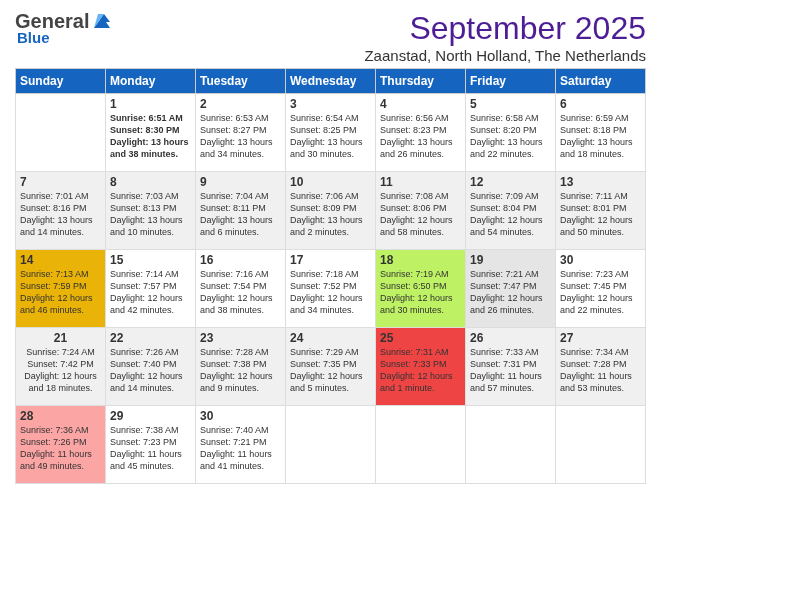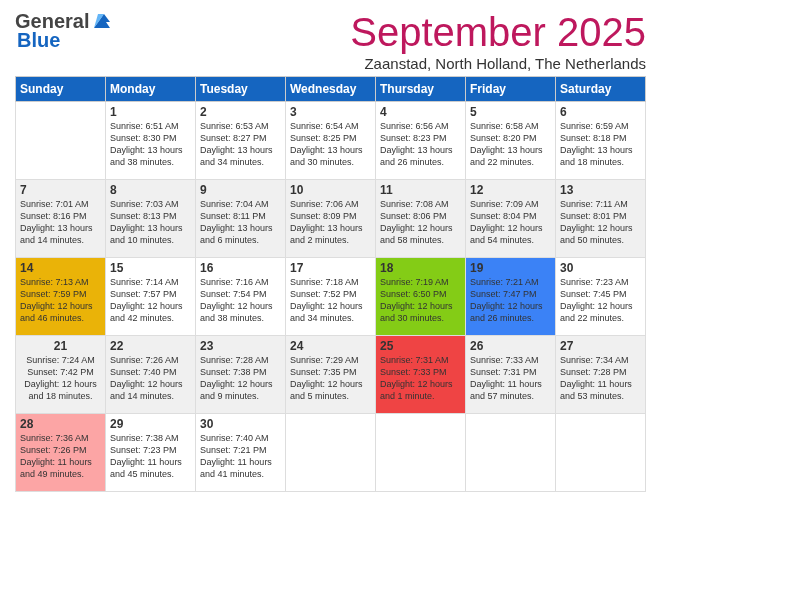--- a/index.html
+++ b/index.html
@@ -25,22 +25,22 @@
       display: flex;
       flex-direction: column;
       align-items: flex-start;
     }
     .logo-general { color: #333; }
     .logo-blue { color: #1565c0; }
     .title-area {
       text-align: right;
     }
     .month-title {
-      font-size: 40px;
-      color: #be185d;
+      font-size: 32px;
+      color: #4c1d95;
       font-weight: normal;
     }
     .location-title {
       font-size: 15px;
       color: #333;
     }
     table {
       width: 100%;
       border-collapse: collapse;
       table-layout: fixed;
@@ -81,21 +81,21 @@
 <div class="page">
   <div class="header">
     <div class="logo-area">
       <div style="display:flex;align-items:center;">
         <span class="logo-general" style="font-size:20px;font-weight:bold;color:#444;">General</span>
         <svg width="22" height="22" viewBox="0 0 22 22" style="margin-left:1px;margin-top:-2px;">
           <polygon points="4,18 14,4 20,12 16,12 20,18" fill="#1565c0"></polygon>
           <polygon points="4,18 14,4 8,4" fill="#2196f3" opacity="0.7"></polygon>
         </svg>
       </div>
-      <span class="logo-blue" style="font-size:20px;font-weight:bold;color:#1565c0;margin-top:-4px;margin-left:2px;">Blue</span>
+      <span class="logo-blue" style="font-size:15px;font-weight:bold;color:#1565c0;margin-top:-4px;margin-left:2px;">Blue</span>
     </div>
     <div class="title-area">
       <div class="month-title">September 2025</div>
       <div class="location-title">Zaanstad, North Holland, The Netherlands</div>
     </div>
   </div>
 
   <table>
     <thead>
       <tr>
@@ -106,21 +106,21 @@
         <th>Thursday</th>
         <th>Friday</th>
         <th>Saturday</th>
       </tr>
     </thead>
     <tbody id="calendar-body">
     <tr>
           <td style="background-color: rgb(255, 255, 255);"></td>
           <td style="background-color: rgb(255, 255, 255);">
             <span class="day-number">1</span>
-            <div class="cell-text" style="white-space: pre-line;">Sunrise: 6:51 AM
+            <div class="cell-text" style="white-space: pre-line; font-weight: bold;">Sunrise: 6:51 AM
 Sunset: 8:30 PM
 Daylight: 13 hours
 and 38 minutes.</div>
           </td>
           <td style="background-color: rgb(255, 255, 255);">
             <span class="day-number">2</span>
             <div class="cell-text" style="white-space: pre-line;">Sunrise: 6:53 AM
 Sunset: 8:27 PM
 Daylight: 13 hours
 and 34 minutes.</div>
@@ -227,28 +227,28 @@
 Daylight: 12 hours
 and 38 minutes.</div>
           </td>
           <td style="background-color: rgb(255, 255, 255);">
             <span class="day-number">17</span>
             <div class="cell-text" style="white-space: pre-line;">Sunrise: 7:18 AM
 Sunset: 7:52 PM
 Daylight: 12 hours
 and 34 minutes.</div>
           </td>
-          <td style="background-color: #84cc16;">
+          <td style="background-color: #bef264;">
             <span class="day-number">18</span>
             <div class="cell-text" style="white-space: pre-line;">Sunrise: 7:19 AM
 Sunset: 6:50 PM
 Daylight: 12 hours
 and 30 minutes.</div>
           </td>
-          <td style="background-color: #3b82f6;">
+          <td style="background-color: #e5e5e5;">
             <span class="day-number">19</span>
             <div class="cell-text" style="white-space: pre-line;">Sunrise: 7:21 AM
 Sunset: 7:47 PM
 Daylight: 12 hours
 and 26 minutes.</div>
           </td>
           <td style="background-color: rgb(255, 255, 255);">
             <span class="day-number">30</span>
             <div class="cell-text" style="white-space: pre-line;">Sunrise: 7:23 AM
 Sunset: 7:45 PM

